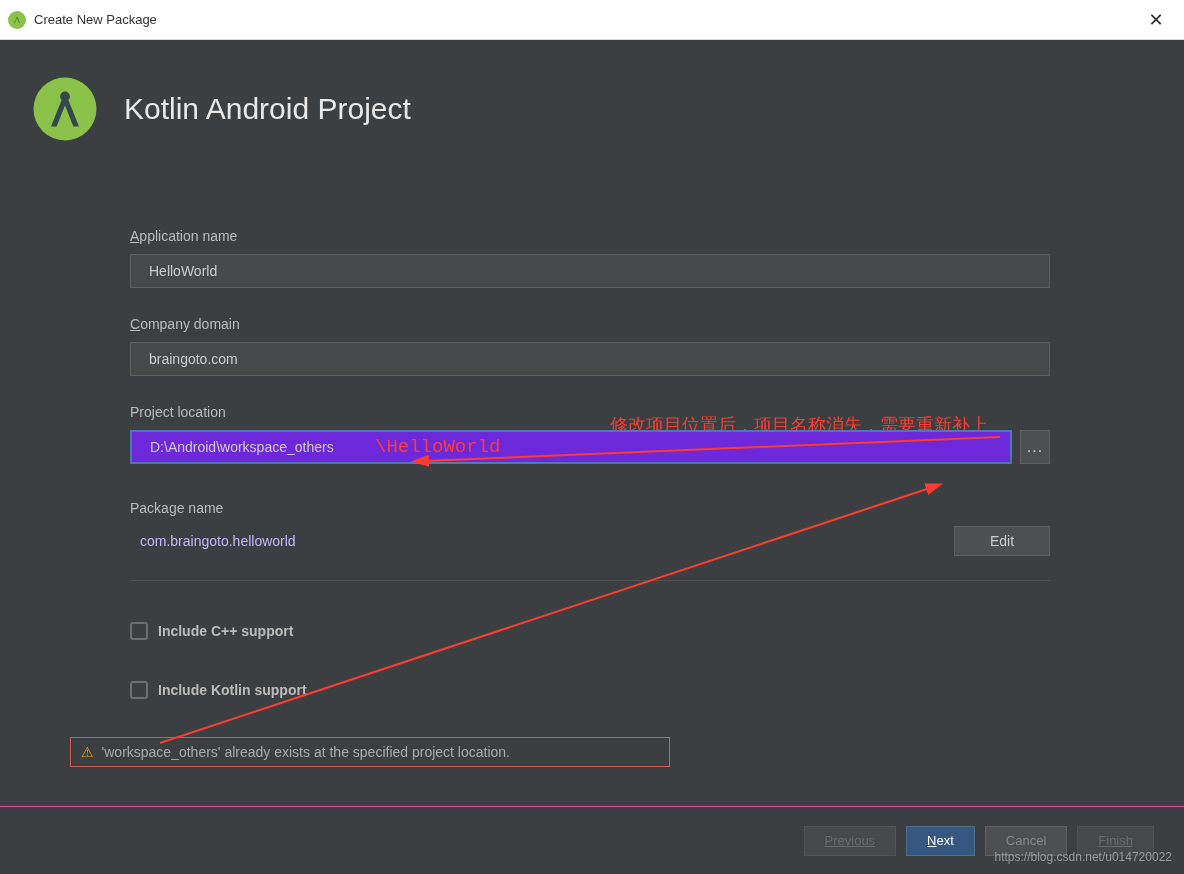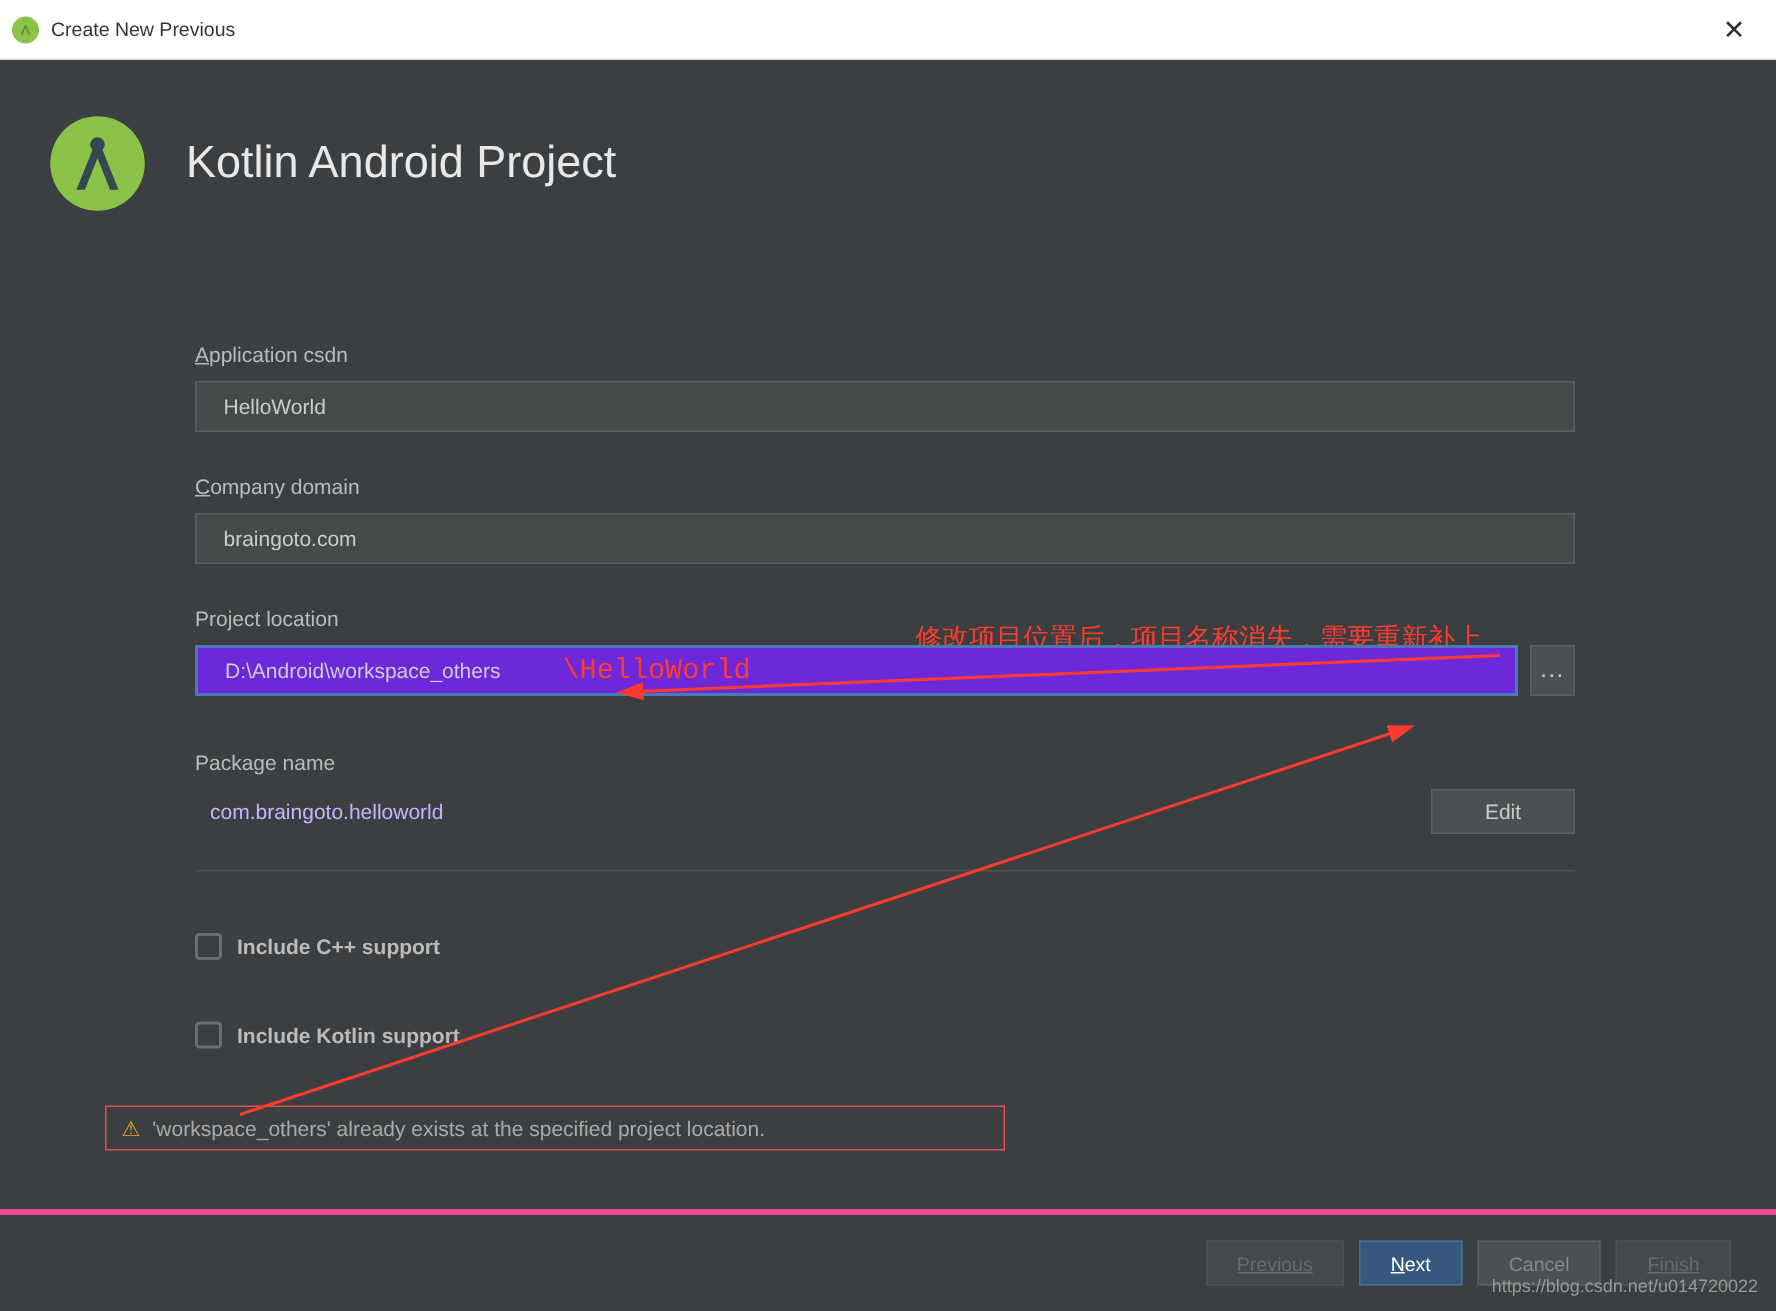--- a/index.html
+++ b/index.html
@@ -23,58 +23,58 @@
 .pkg-row { display: flex; align-items: center; width: 920px; }
 .pkg-value { color: #c4b5fd; flex: 1; padding-left: 10px; }
 .edit-btn { width: 96px; height: 30px; background: #4c5052; border: 1px solid #5e6060; color: #ccc; cursor: pointer; font-size: 14px; }
 .divider { height: 1px; background: #515151; margin: 24px 0; width: 920px; }
 .checkbox-row { display: flex; align-items: center; gap: 10px; margin-bottom: 14px; cursor: pointer; margin-top: 41px; }
 .cb { width: 18px; height: 18px; border: 2px solid #6e6e6e; border-radius: 3px; background: transparent; }
 .cb-label { color: #bbb; font-weight: 600; font-size: 14px; }
 .warning-box { border: 1px solid #d9534f; padding: 6px 10px; margin-top: 24px; display: inline-flex; align-items: center; gap: 8px; width: 600px; margin-left: -60px; }
 .warn-icon { color: #f0a020; font-size: 14px; }
 .warn-text { color: #aaa; font-size: 14px; }
-.footer { height: 68px; background: #3c3f41; border-top: 4px solid #ec4899; display: flex; align-items: center; justify-content: flex-end; padding-right: 30px; gap: 10px; }
+.footer { height: 68px; background: #3c3f41; border-top: 1px solid #ec4899; display: flex; align-items: center; justify-content: flex-end; padding-right: 30px; gap: 10px; }
 .fbtn { height: 30px; padding: 0 20px; background: #4c5052; border: 1px solid #5e6060; color: #888; font-size: 13px; cursor: pointer; }
 .fbtn.disabled { opacity: 0.6; cursor: default; }
 .fbtn.primary { background: #365880; border: 1px solid #4c708c; color: #fff; }
 .fbtn .ul { text-decoration: underline; }
 .annotation { position: absolute; color: #ff3b30; font-family: "SimSun", serif; font-size: 18px; pointer-events: none; }
 .anno-top { left: 610px; top: 235px; }
 .anno-inline { position: absolute; left: 245px; top: 6px; color: #ff3b30; font-family: "Courier New", monospace; font-size: 19px; pointer-events: none; }
 .watermark { position: absolute; right: 12px; bottom: 10px; color: #999; font-size: 12px; }
 svg.arrow { position: absolute; pointer-events: none; }
 </style>
 </head>
 <body>
 
 <div class="titlebar">
   <div class="tb-icon">
     <svg viewBox="0 0 24 24">
         <circle cx="12" cy="12" r="10" fill="#8BC34A"></circle>
         <path d="M12 6 L7 18 M12 6 L17 18" stroke="#558B2F" stroke-width="2"></path>
       </svg>
   </div>
-  <div class="tb-title">Create New Previous</div>
+  <div class="tb-title">Create New Package</div>
   <div class="tb-close">✕</div>
 </div>
 
 <div class="header">
   <svg class="logo" viewBox="0 0 100 100">
     <circle cx="50" cy="50" r="45" fill="#8BC34A"></circle>
     <path d="M50 25 L30 75 L38 75 L50 45 L62 75 L70 75 Z" fill="#37474F"></path>
     <circle cx="50" cy="32" r="7" fill="#37474F"></circle>
   </svg>
   <div class="header-title">Kotlin Android Project</div>
 </div>
 
 <div class="body">
 
   <div class="field-group">
-    <div class="field-label"><span class="ul">A</span><span>pplication csdn</span></div>
+    <div class="field-label"><span class="ul">A</span><span>pplication name</span></div>
     <input class="input" value="HelloWorld" style="">
   </div>
 
   <div class="field-group">
     <div class="field-label"><span class="ul">C</span><span>ompany domain</span></div>
     <input class="input" value="braingoto.com" style="">
   </div>
 
   <div class="annotation anno-top">修改项目位置后，项目名称消失，需要重新补上</div>
 

